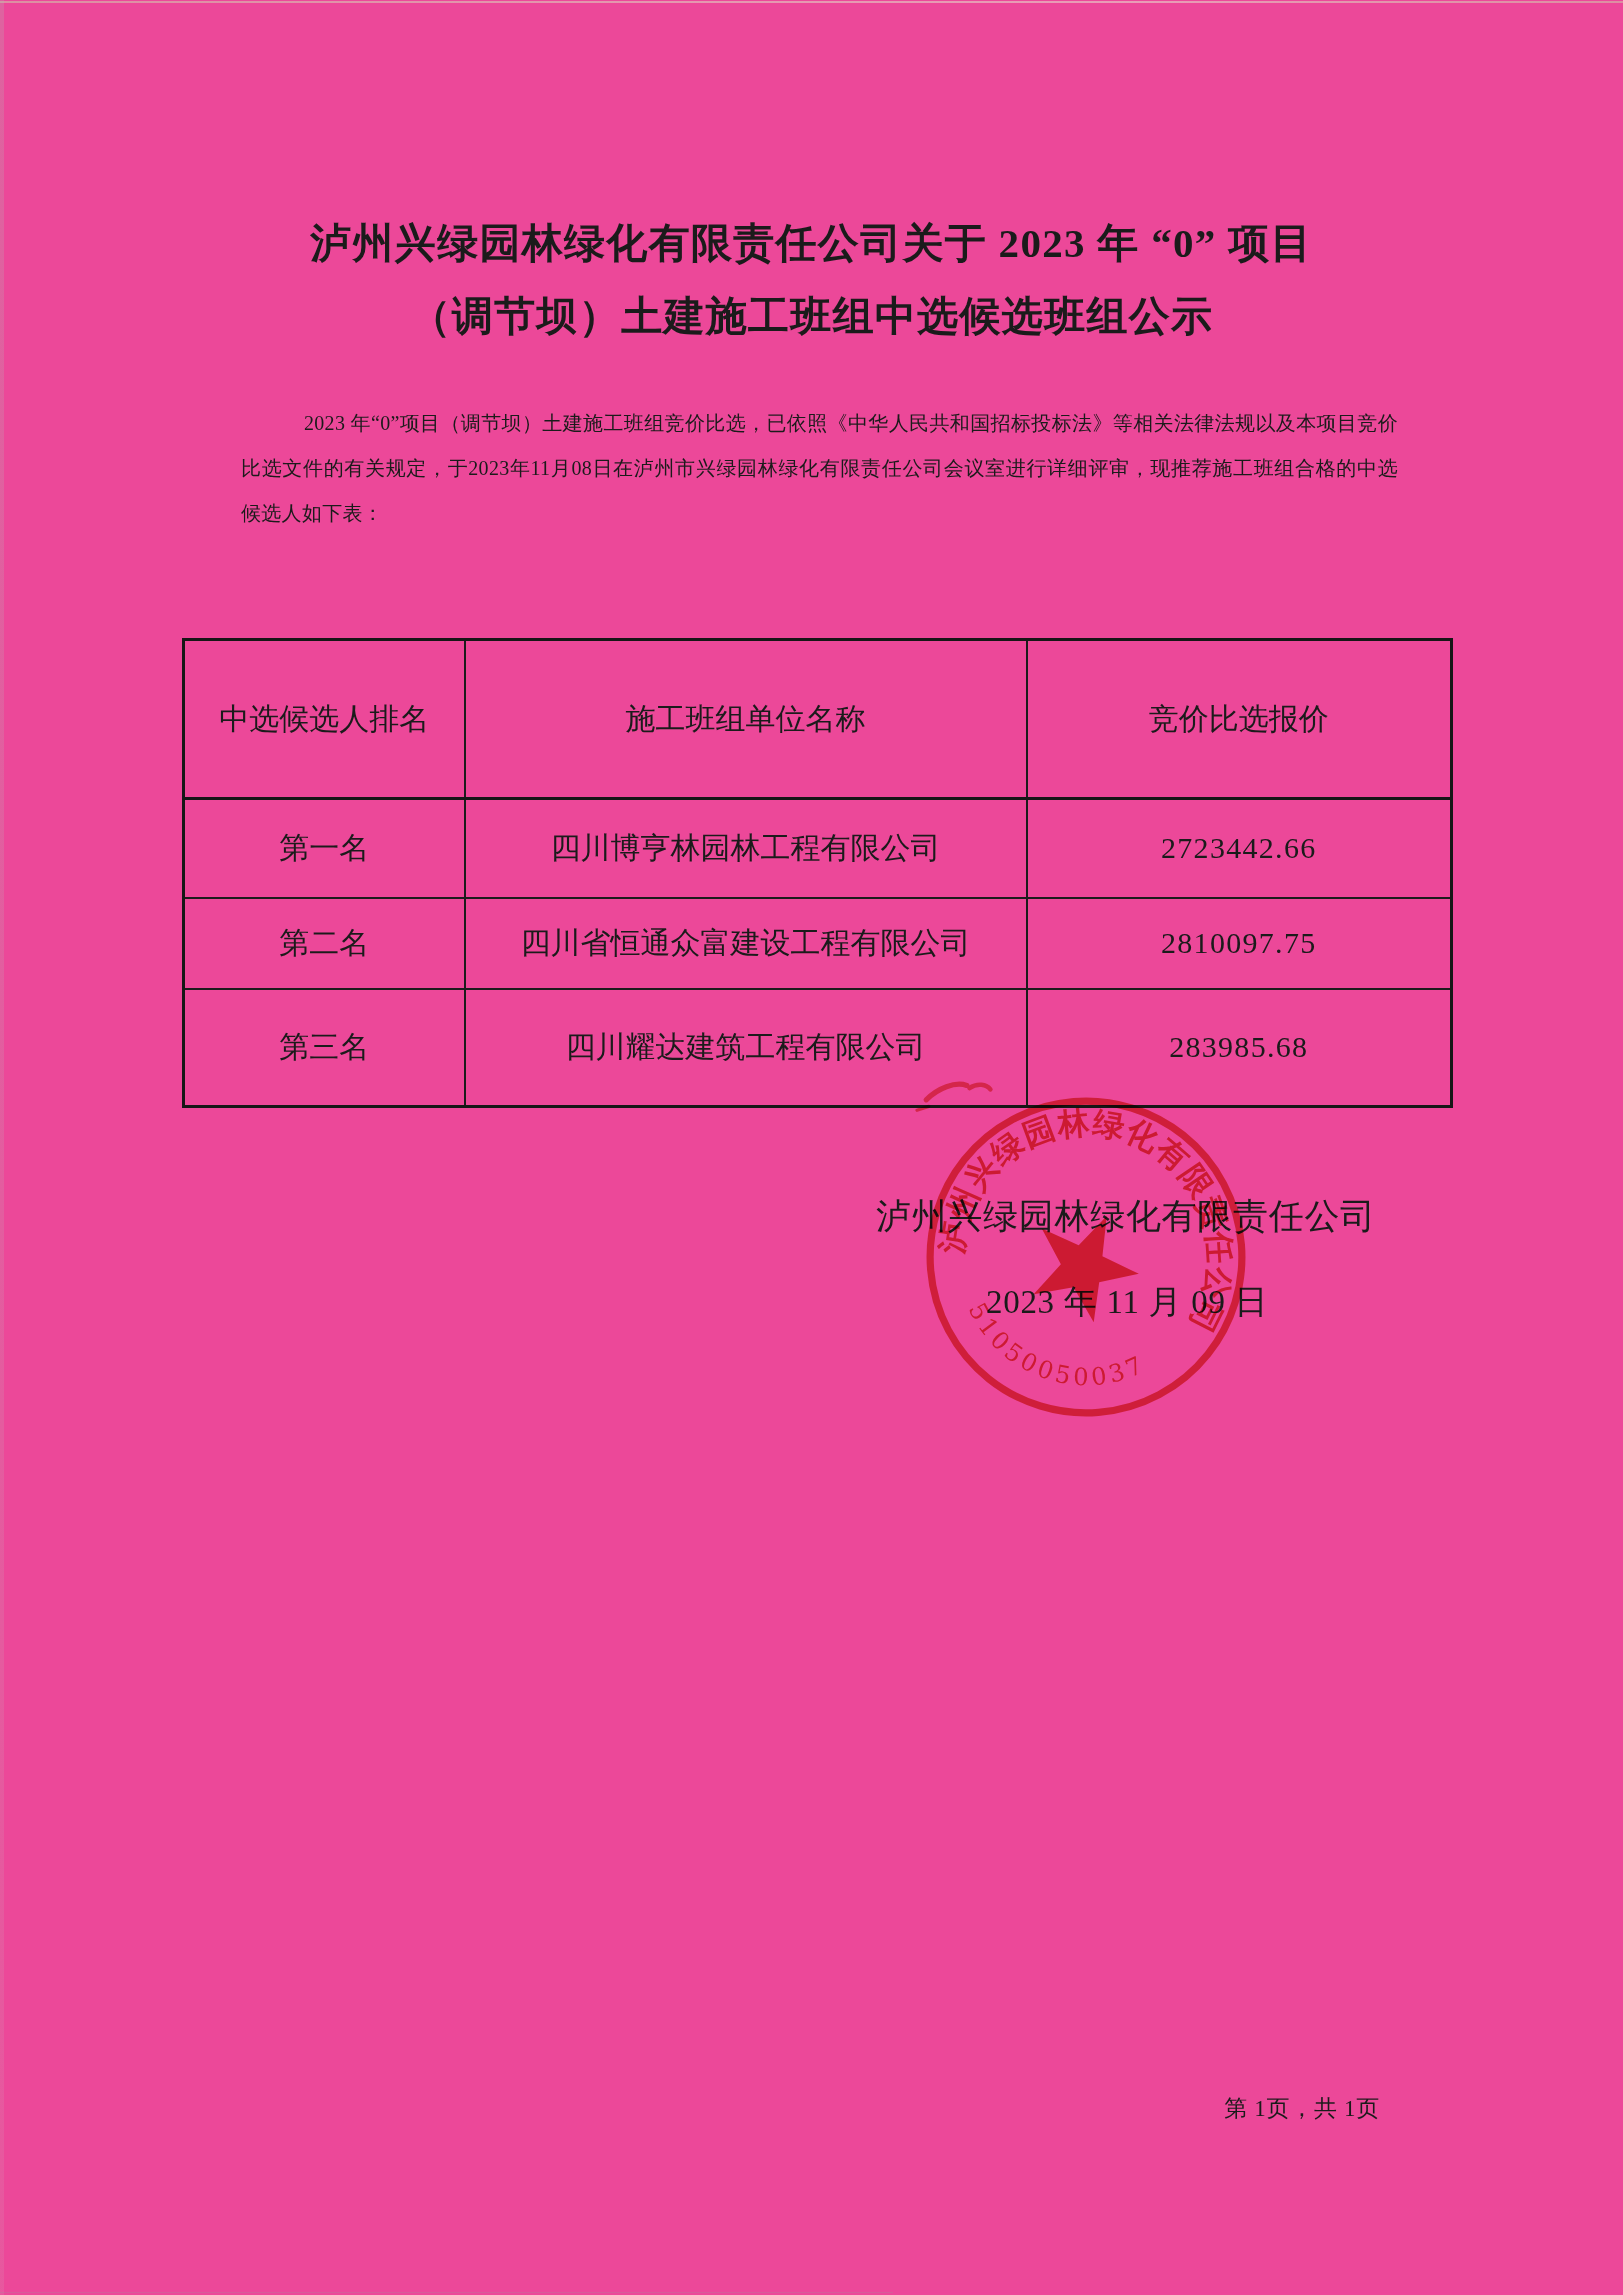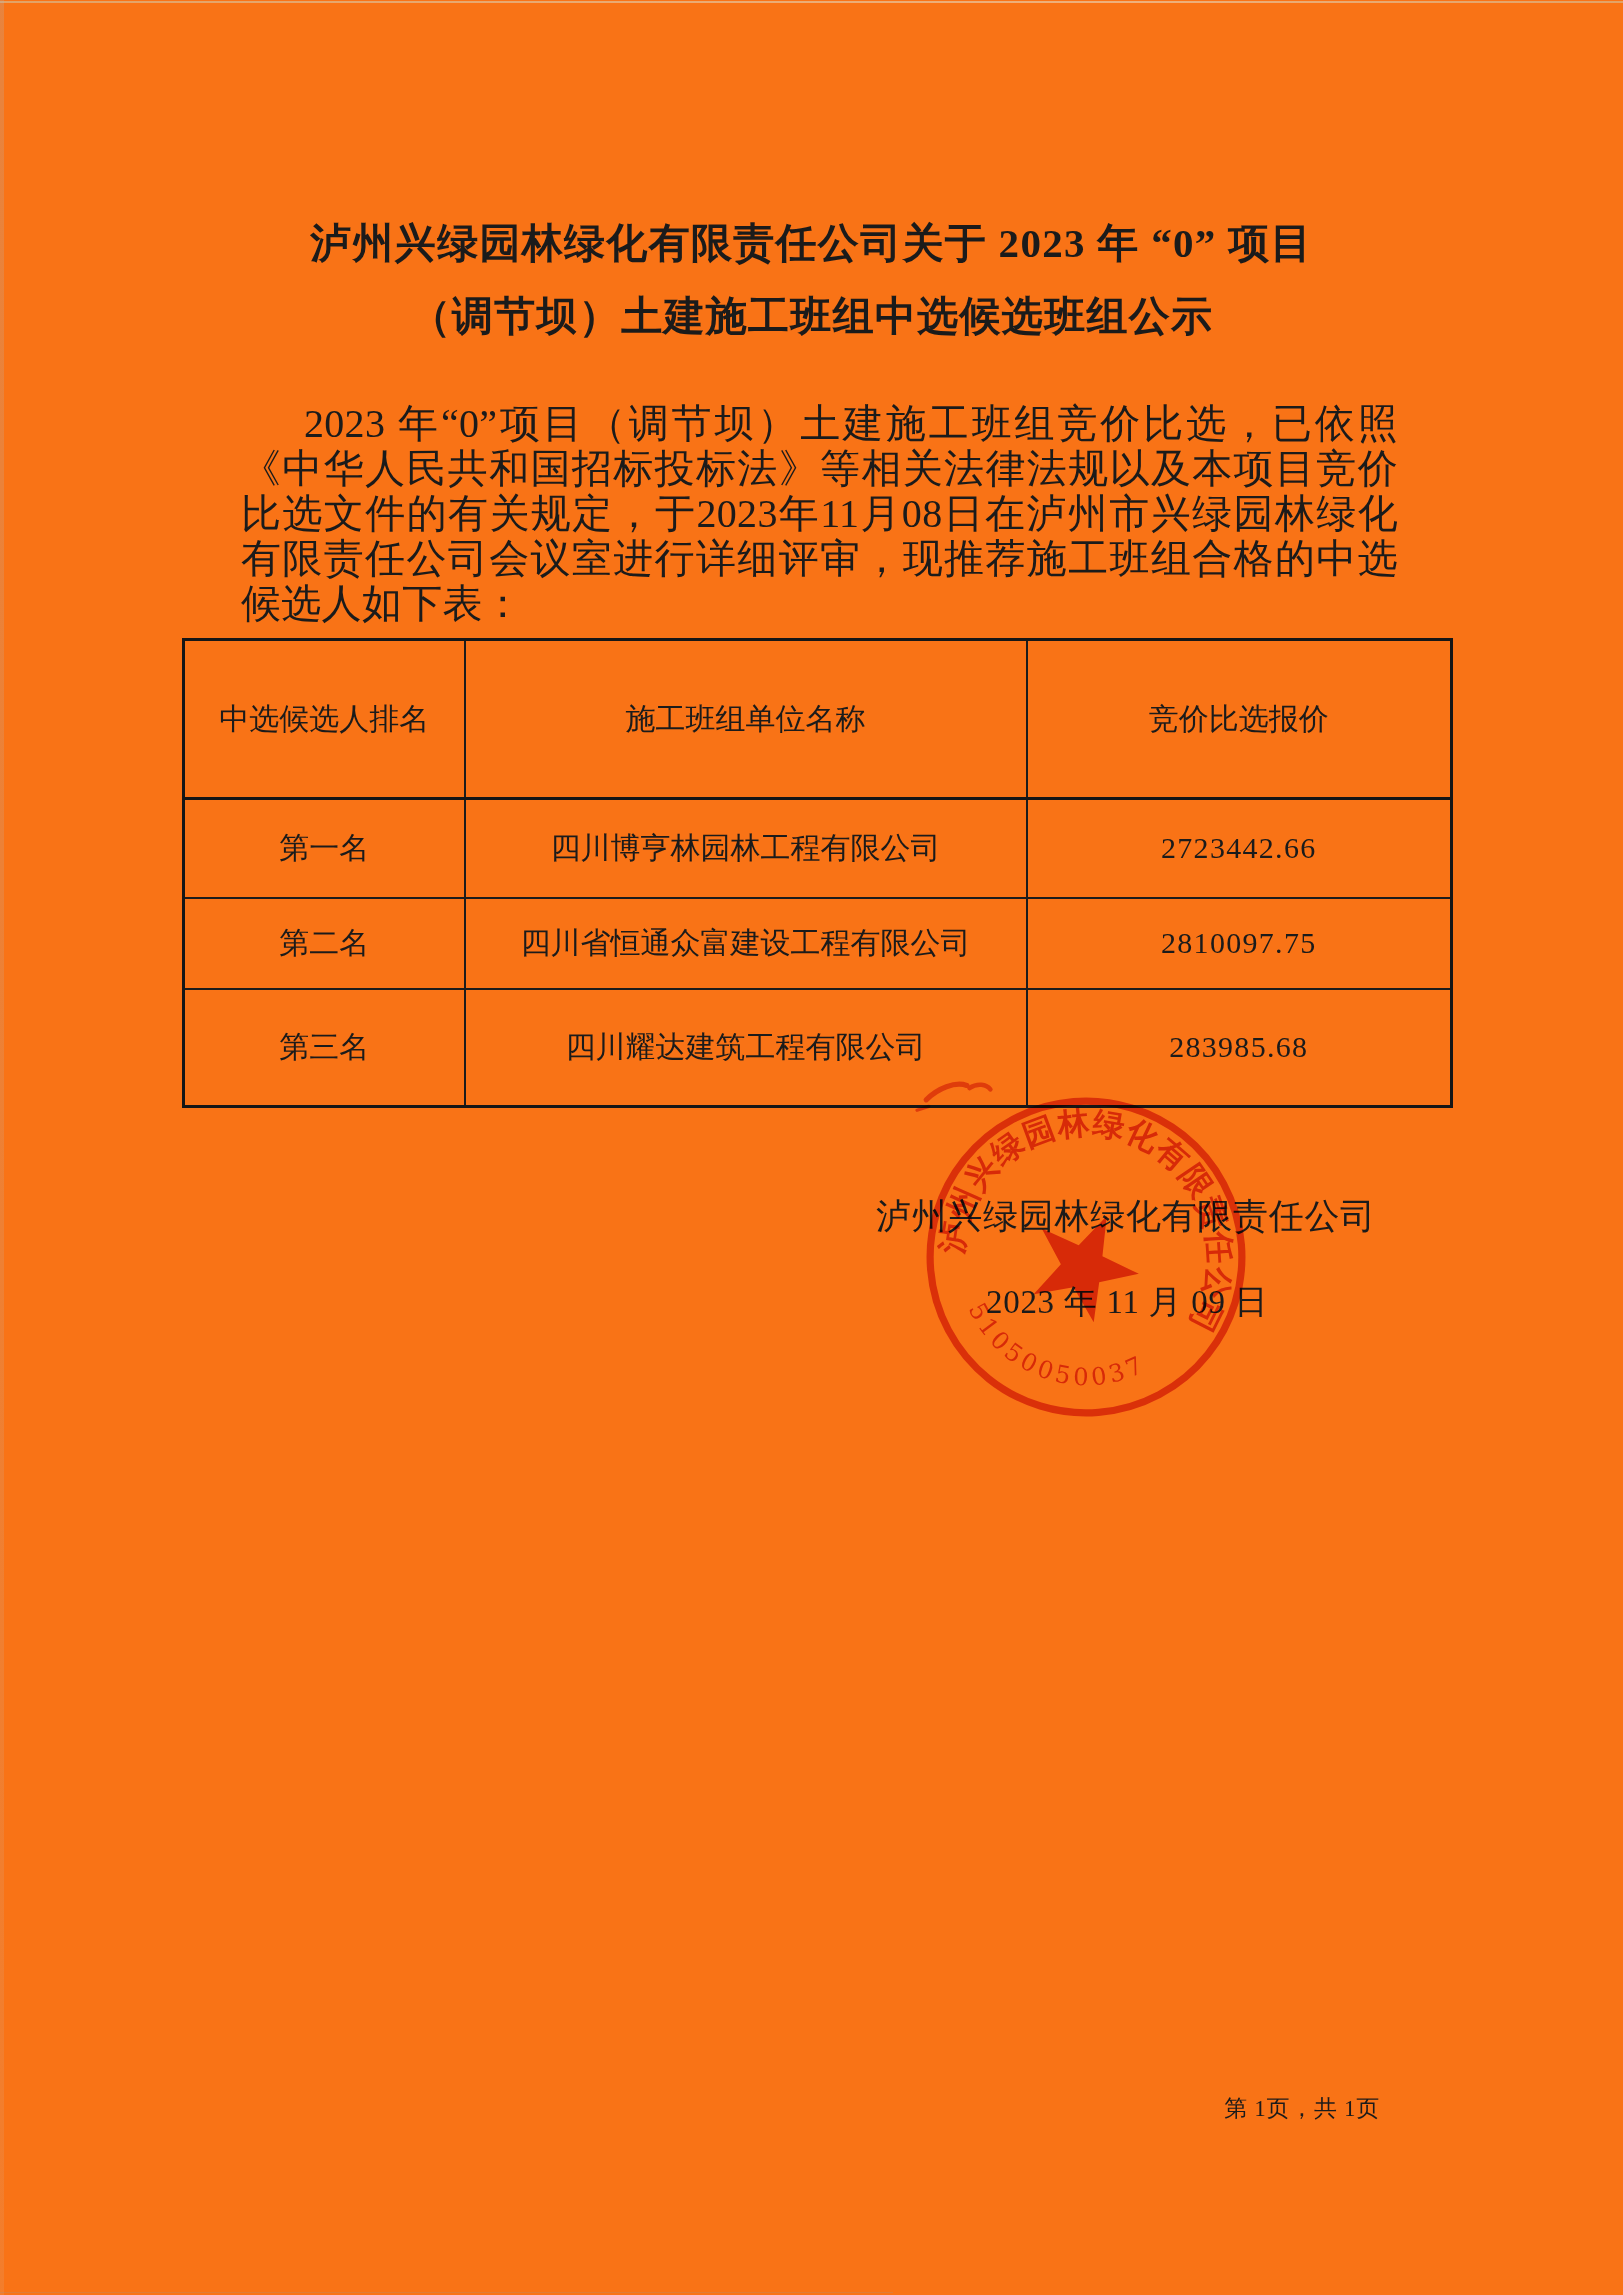--- a/index.html
+++ b/index.html
@@ -1,19 +1,19 @@
 <!DOCTYPE html>
 <html style="font-size:10.5px"><head>
 <meta charset="utf-8">
 <style>
   html,body{margin:0;padding:0;background:#888;}
   .page{
     position:relative;
     width:1623px;height:2295px;
-    background:#f97316;
+    background:#ec4899;
     overflow:hidden;
     font-family:"Liberation Serif","DejaVu Serif",serif;
     color:#1b1b1b;
   }
   
   .scan-edge-top{
     position:absolute;top:1.3px;left:0;width:100%;height:2px;
     background:linear-gradient(90deg,#cfc9a9 0%,#ddd8c0 40%,#e6e2cf 70%,#cfc9a9 100%);
     opacity:.55;
   }
@@ -32,21 +32,21 @@
     font-size:41px;font-weight:700;
     letter-spacing:1.3px;
     white-space:nowrap;
   }
   .title-line.l1{top:216px;}
   .title-line.l2{top:289px;}
 
   .body-par{
     position:absolute;
     left:241px;top:401px;width:1157px;
-    font-size:40px;line-height:45px;
+    font-size:20px;line-height:45px;
     text-align:justify;text-justify:inter-ideograph;
     text-indent:63px;
     letter-spacing:0.3px;
   }
 
   table.results{
     position:absolute;
     left:182px;top:638px;
     width:1269px;height:453px;
     border-collapse:collapse;

